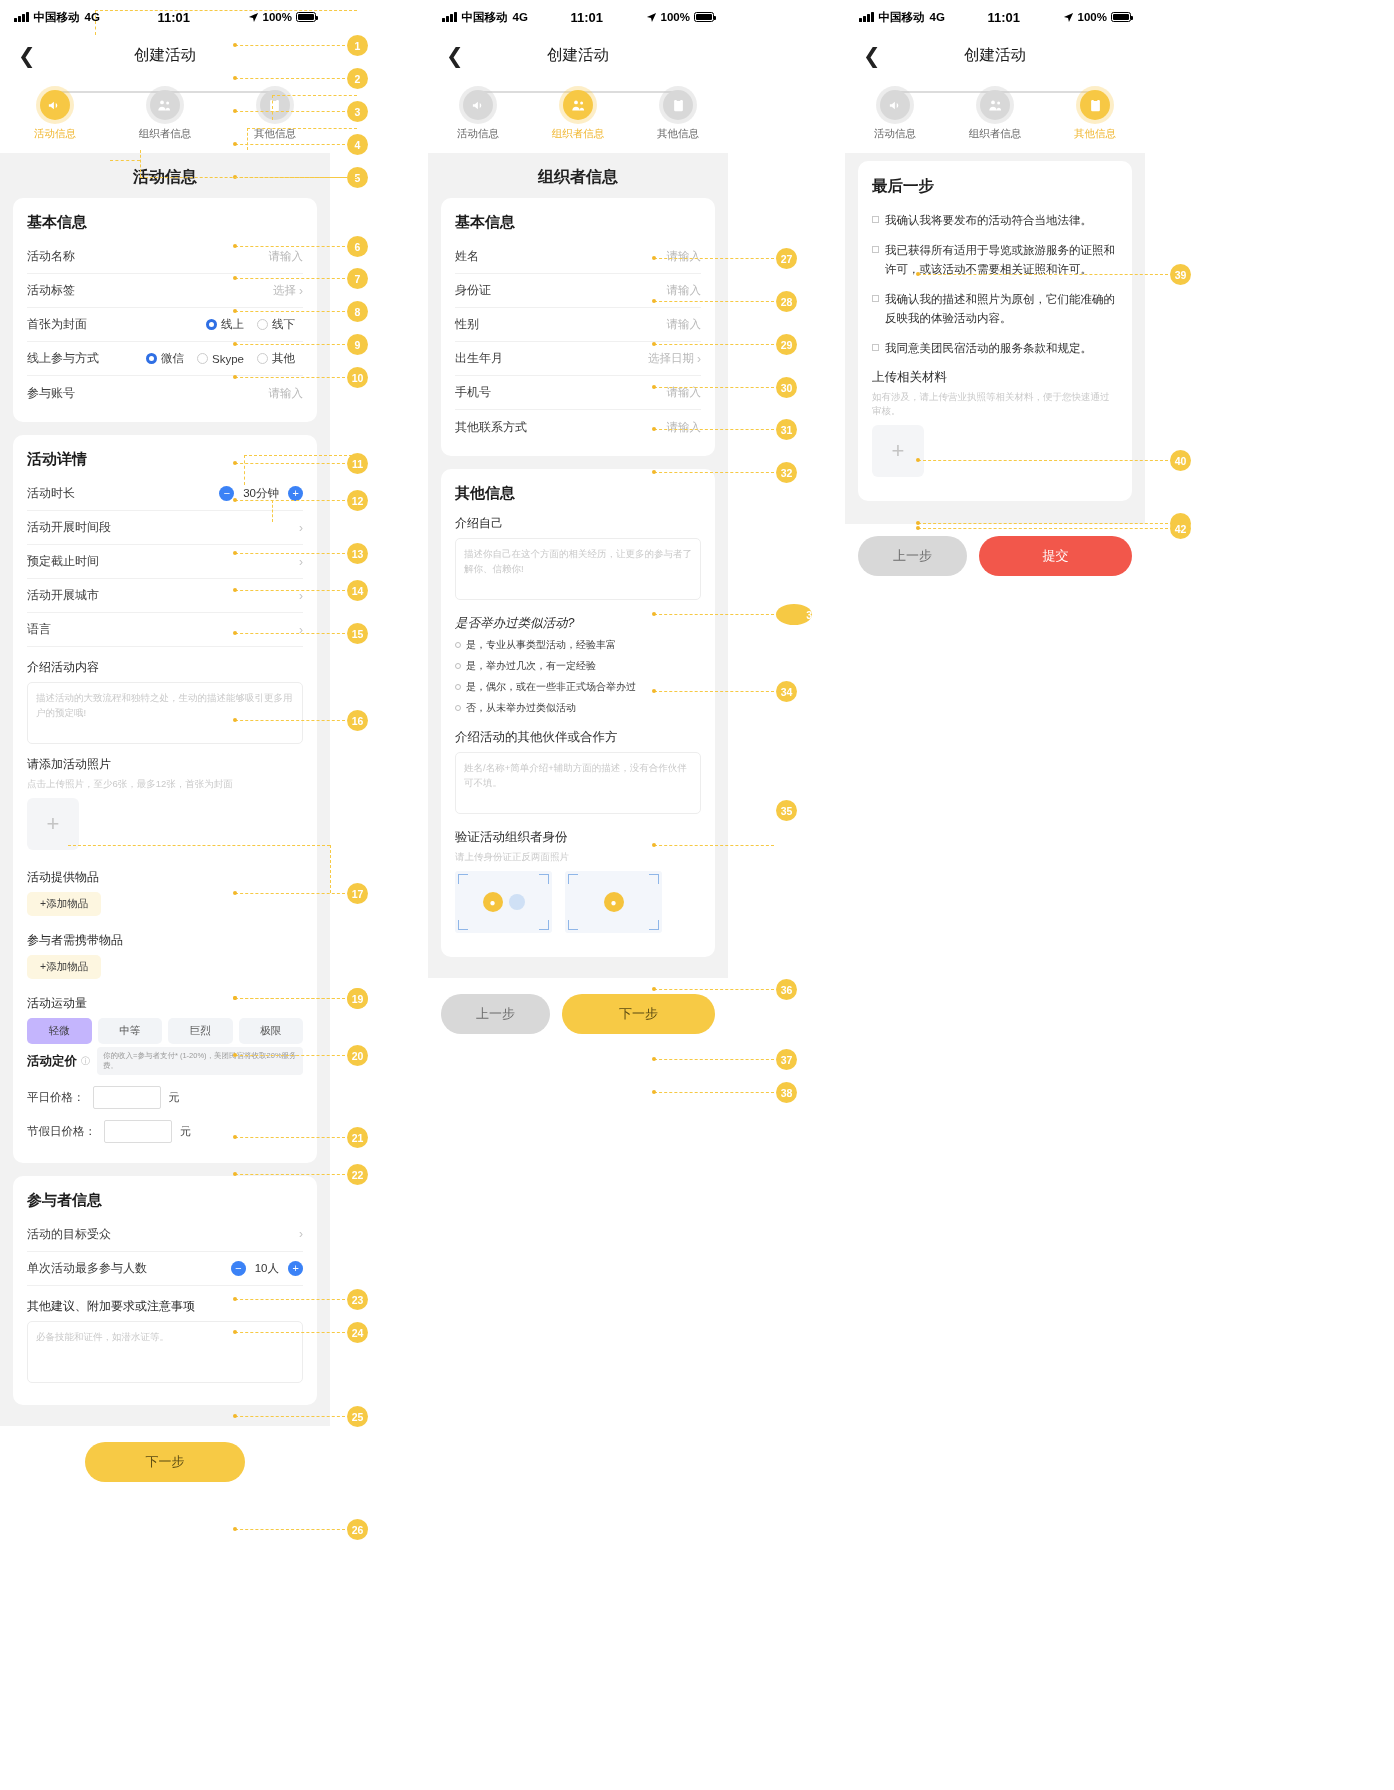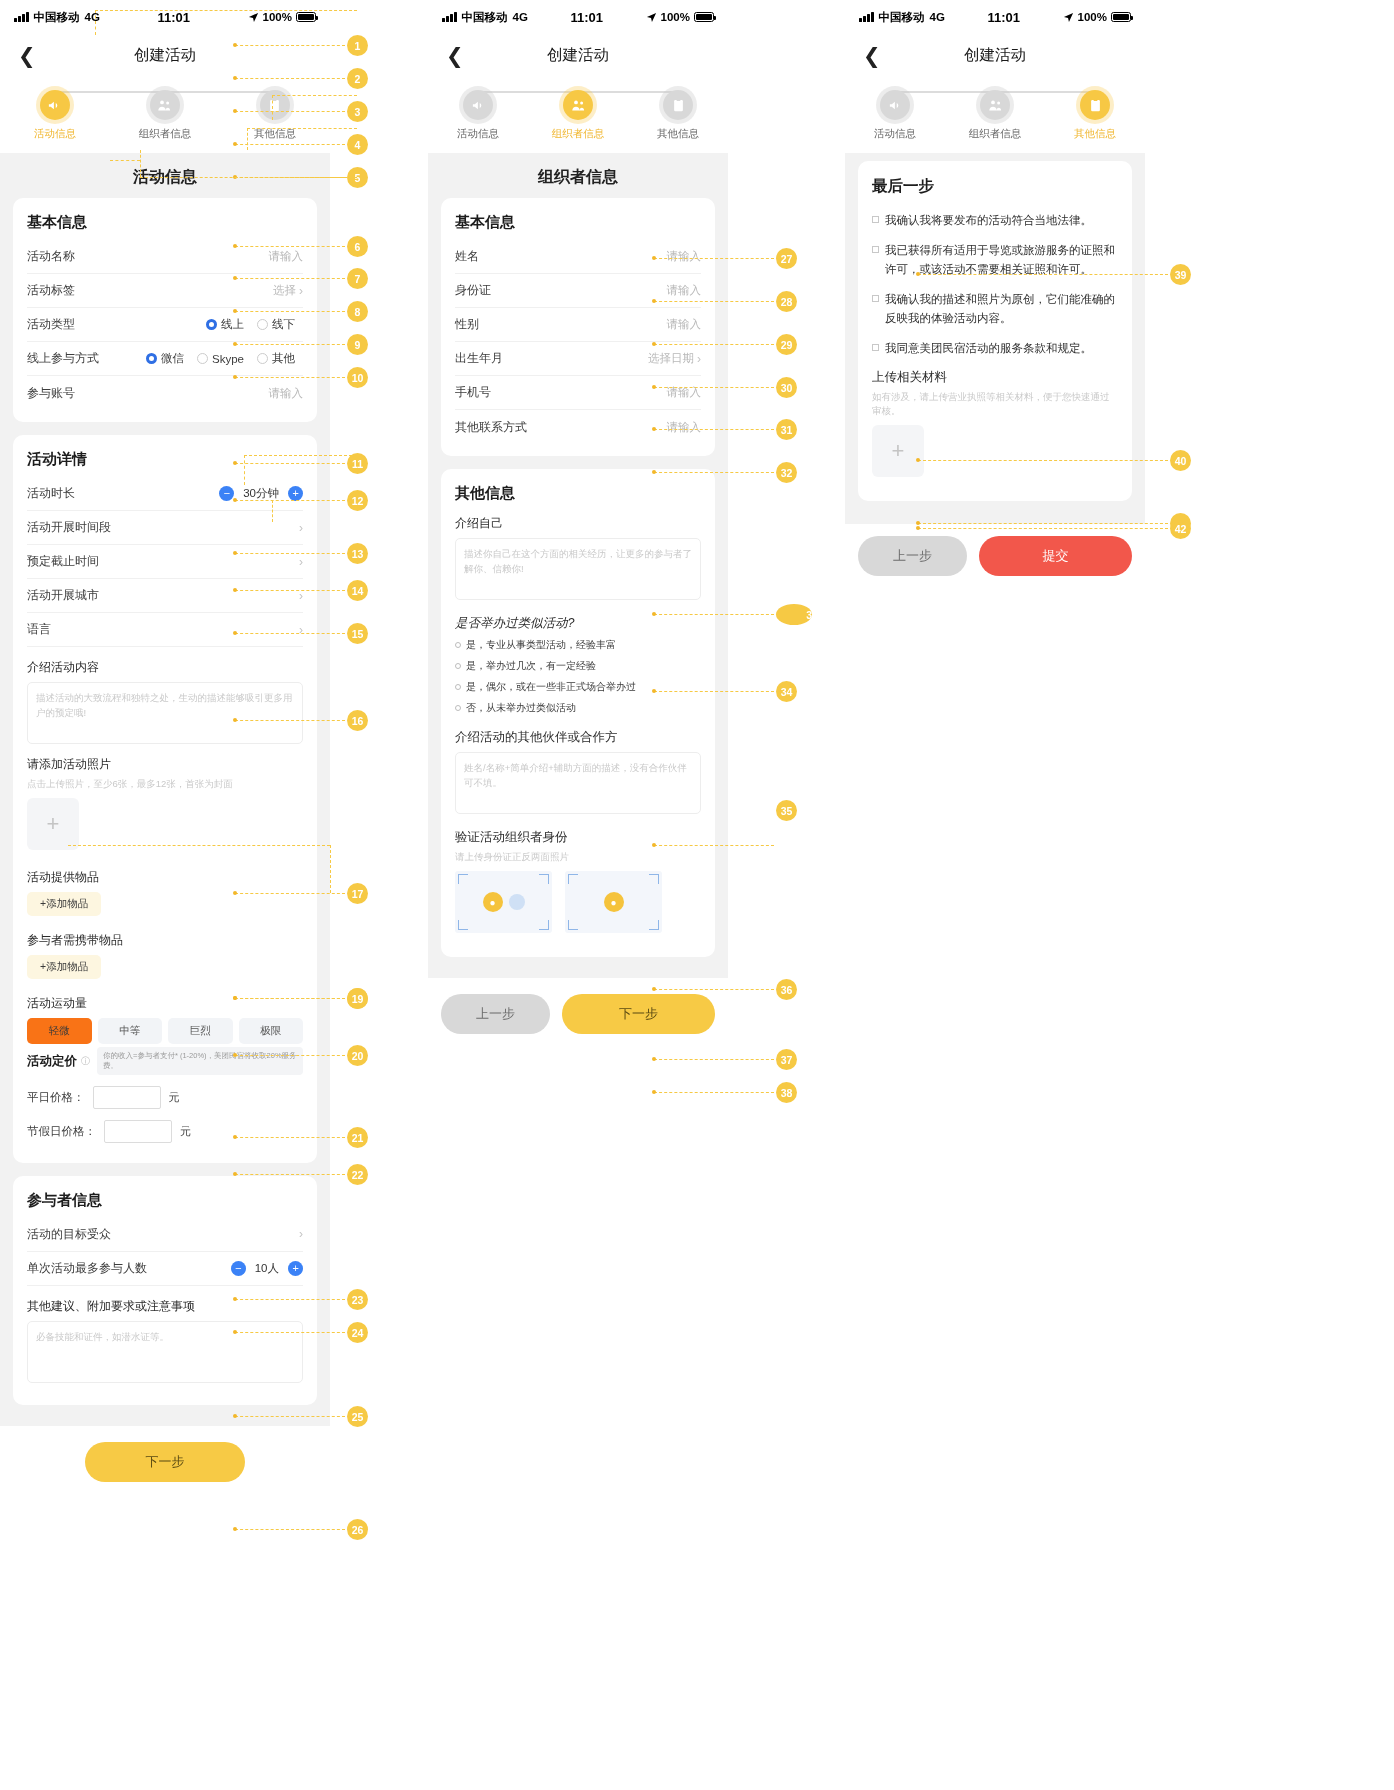--- a/index.html
+++ b/index.html
@@ -94,21 +94,21 @@
   }
   .chip {
     display:inline-block; background:#fdf6e0; color:#3a3a3a; font-size:10.5px;
     padding:5px 13px; border-radius:5px;
   }
   .seg { display:flex; gap:6px; margin-top:5px; }
   .seg div {
     flex:1; text-align:center; font-size:10.5px; padding:6px 0; border-radius:5px;
     background:#f2f4f7; color:#555;
   }
-  .seg div.on { background:#f97316; color:#3a3a3a; }
+  .seg div.on { background:#c4b5fd; color:#3a3a3a; }
   .price-note {
     background:#f3f4f6; color:#9a9a9a; font-size:7.5px; border-radius:4px;
     padding:4px 6px; line-height:1.3; flex:1; margin-left:7px;
   }
   .price-row { display:flex; align-items:center; gap:8px; margin-top:11px; font-size:11.5px; color:#3d3d3d;}
   .price-in { width:68px; height:23px; border:1px solid #dcdcdc; background:#fff; border-radius:2px;}
   .unit { color:#444; font-size:11px;}
 
   .btn {
     border-radius:20px; text-align:center; font-size:13px; padding:11px 0; font-weight:500;
@@ -227,21 +227,21 @@
 
       <div class="row">
         <span class="row-label">活动标签</span>
         <span class="row-val">
             <span>选择</span>
             <span class="chev">›</span>
           </span>
       </div>
 
       <div class="row">
-        <span class="row-label">活动类型</span>
+        <span class="row-label">首张为封面</span>
         <span class="radio-group">
           <span class="rg-item">
               <i class="radio on"></i>
               <span>线上</span>
             </span>
           <span class="rg-item">
               <i class="radio"></i>
               <span>线下</span>
             </span>
         </span>

